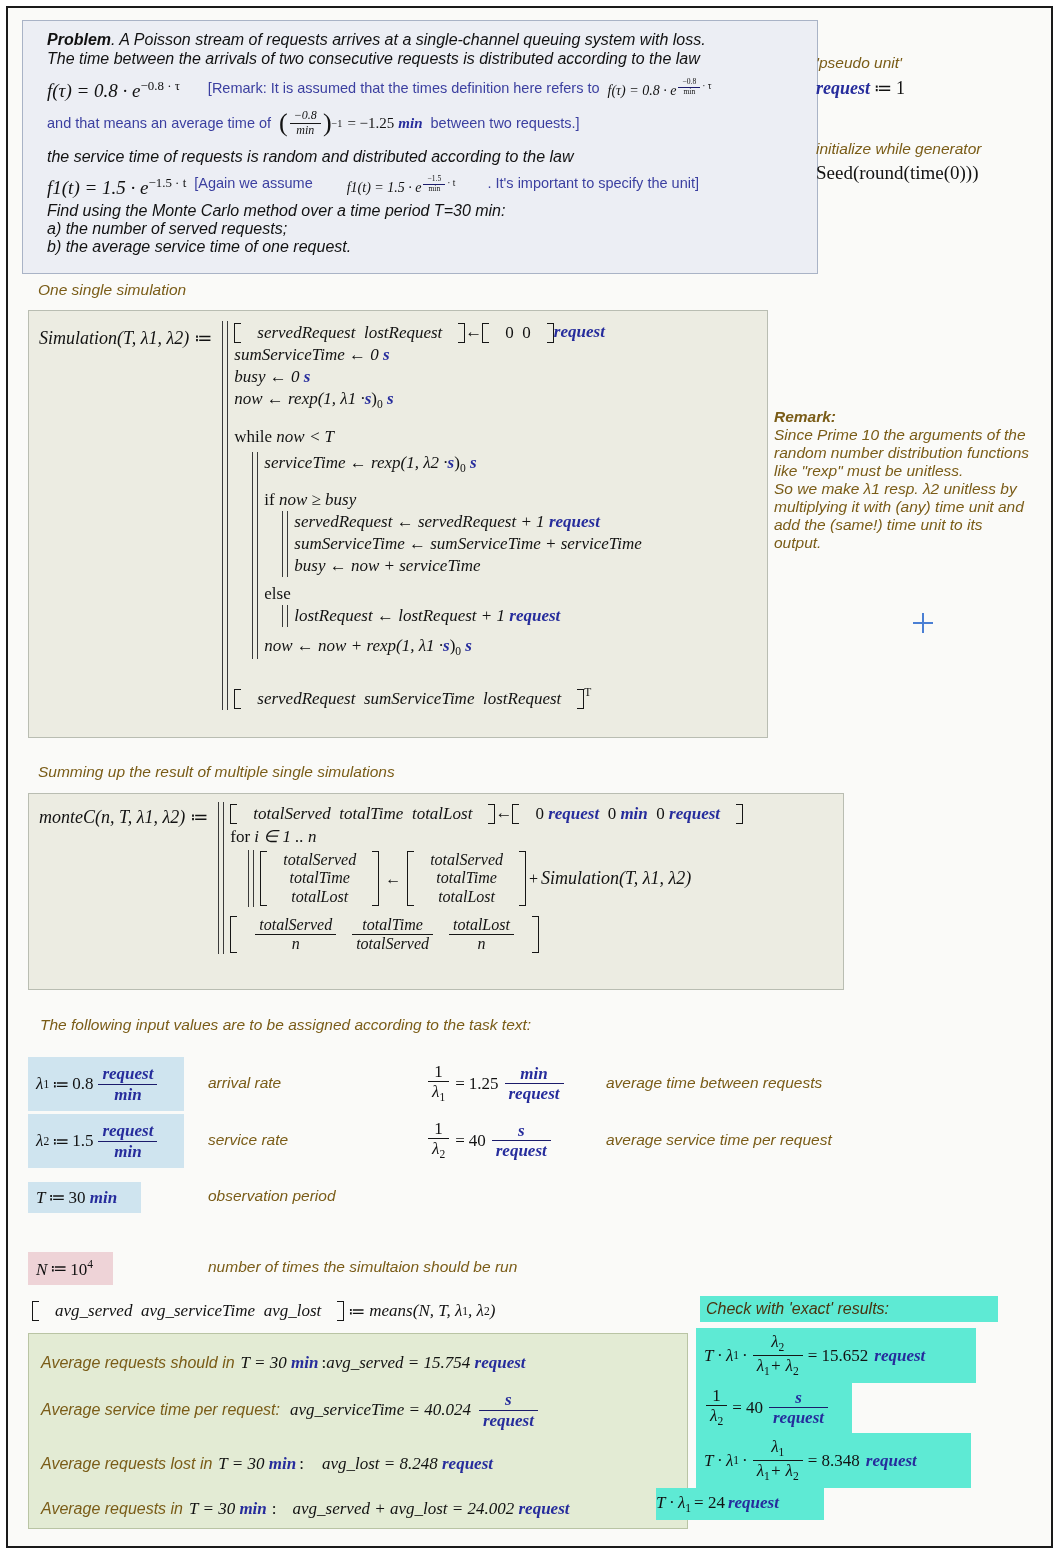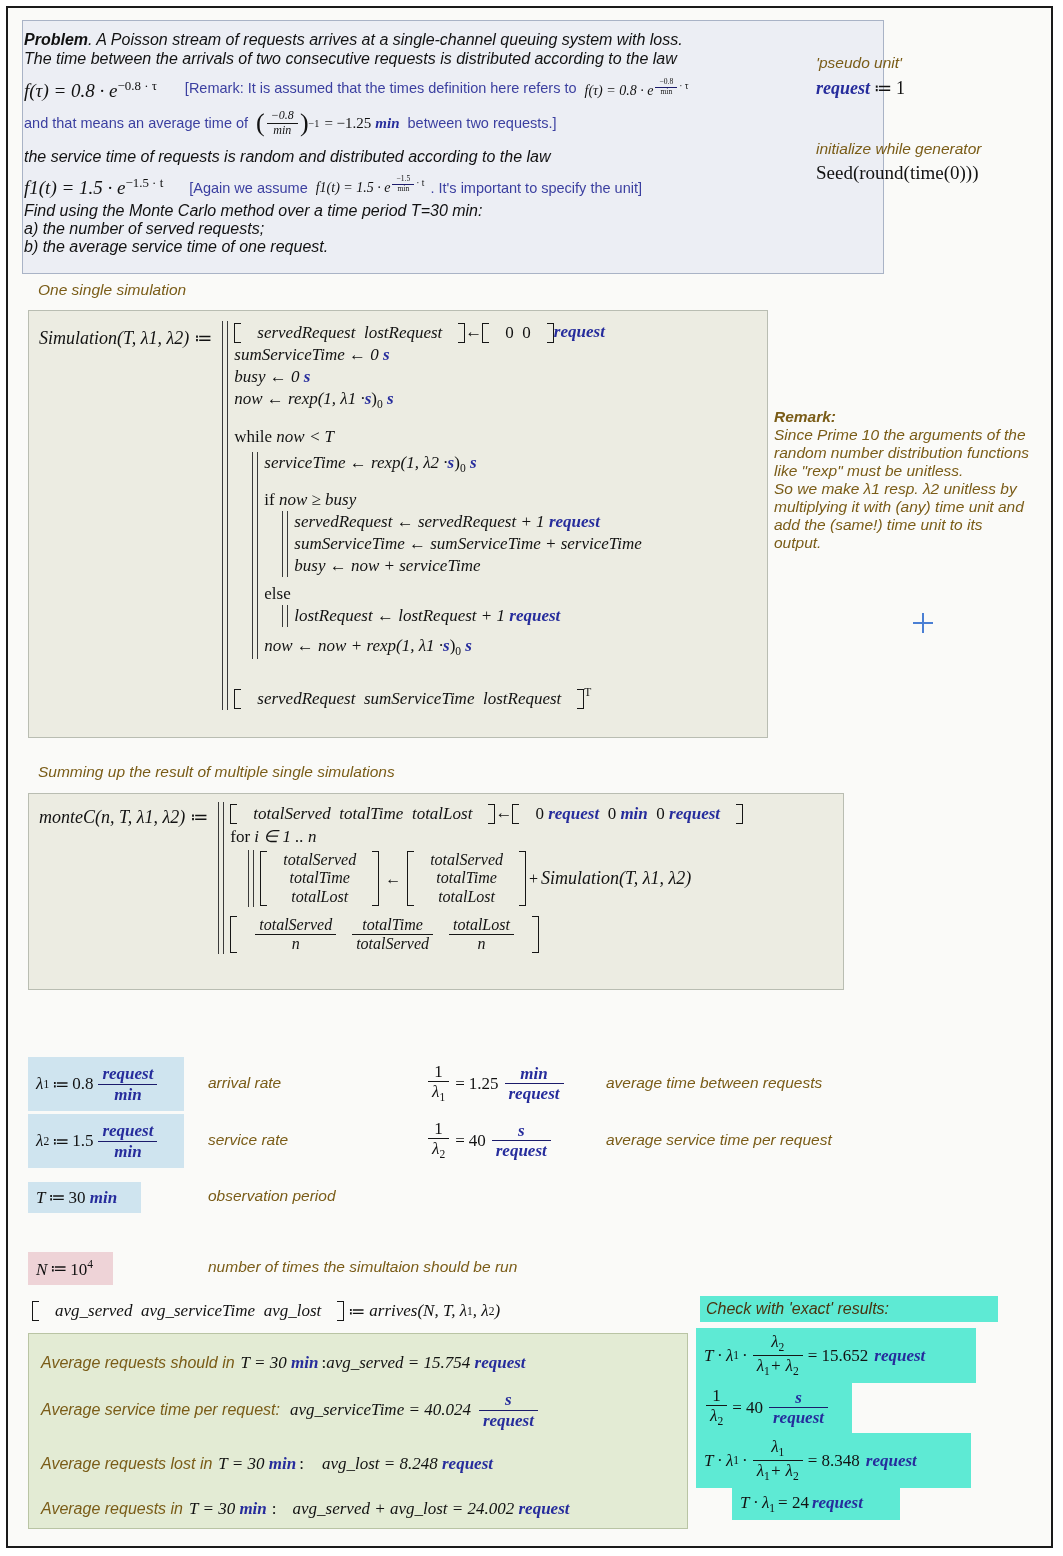--- a/index.html
+++ b/index.html
@@ -123,21 +123,21 @@
     content: ""; position: absolute; background: #4a7fd4;
   }
   .crosshair::before { left: 0; top: 9px; width: 20px; height: 2px; }
   .crosshair::after  { left: 9px; top: 0; width: 2px; height: 20px; }
 </style>
 </head>
 <body>
 
 <div id="page">
 
-  <div class="region box-problem" style="left:14px; top:12px; width:862px; height:254px; padding:8px 1px;">
+  <div class="region box-problem" style="left:14px; top:12px; width:796px; height:254px; padding:8px 24px;">
     <div style="margin-top:2px;">
       <b class="txt-black" style="font-weight:bold;">Problem</b><span class="txt-black">. A Poisson stream of requests arrives at a single-channel queuing system with loss.</span>
     </div>
     <div class="txt-black" style="margin-top:1px;">The time between the arrivals of two consecutive requests is distributed according to the law</div>
 
     <div style="margin-top:10px; display:flex; align-items:flex-start;">
       <span class="math" style="font-size:19px;">
         <span>f(τ) = 0.8 · e</span><sup>−0.8 · τ</sup>
       </span>
       <span class="txt-blue" style="margin-left:28px; display:flex; align-items:center;">
@@ -165,21 +165,21 @@
       </span>
       <span style="margin-left:8px;">between two requests.]</span>
     </div>
 
     <div class="txt-black" style="margin-top:10px;">the service time of requests is random and distributed according to the law</div>
 
     <div style="margin-top:9px; display:flex; align-items:flex-start;">
       <span class="math" style="font-size:19px;">
         <span>f1(t) = 1.5 · e</span><sup>−1.5 · t</sup>
       </span>
-      <span class="txt-blue" style="margin-left:26px; display:flex; align-items:flex-end;">
+      <span class="txt-blue" style="margin-left:8px; display:flex; align-items:flex-start;gap:26px;">
         <span>[Again we assume</span>
         <span class="math" style="font-size:14px; margin-left:8px;">
           <span>f1(t) = 1.5 · e</span><sup style="display:inline-block; vertical-align:super;">
             <span class="frac small"><span class="n">−1.5</span><span class="d">min</span></span><span>· t</span>
           </sup>
         </span>
         <span style="margin-left:6px;">. It's important to specify the unit]</span>
       </span>
     </div>
 
@@ -320,20 +320,23 @@
           <span class="brk">
             <span class="frac dark"><span class="n">totalServed</span><span class="d">n</span></span>
             <span class="frac dark" style="margin-left:10px;"><span class="n">totalTime</span><span class="d">totalServed</span></span>
             <span class="frac dark" style="margin-left:10px;"><span class="n">totalLost</span><span class="d">n</span></span>
           </span>
         </div>
       </span>
     </div>
   </div>
 
+  <div class="region" style="left:32px; top:1008px; width:600px; height:22px;">
+    <div class="txt">The following input values are to be assigned according to the task text:</div>
+  </div>
 
   <div class="region box-blue" style="left:20px; top:1049px; width:156px; height:54px; display:flex; align-items:center; padding-left:8px;">
     <span class="math" style="font-size:17px; display:flex; align-items:center;">
       <span>λ</span>
         <sub>1</sub>
         <span style="font-style:normal; margin:0 3px;">≔</span>
         <span class="num">0.8</span>
       <span class="frac" style="margin-left:5px;">
           <span class="n unit">request</span>
           <span class="d unit">min</span>
@@ -409,21 +412,21 @@
     </span>
   </div>
   <div class="region" style="left:200px; top:1250px; width:440px; height:22px;">
     <div class="txt">number of times the simultaion should be run</div>
   </div>
 
   <div class="region" style="left:24px; top:1288px; width:600px; height:30px; display:flex; align-items:center;">
     <span class="math" style="font-size:17px; display:flex; align-items:center;">
       <span class="brk"><span>avg_served</span>&nbsp;&nbsp;<span>avg_serviceTime</span>&nbsp;&nbsp;<span>avg_lost</span></span>
       <span style="font-style:normal; margin:0 4px;">≔</span>
-      <span>arrives(N, T, λ</span>
+      <span>means(N, T, λ</span>
         <sub>1</sub>
         <span>, λ</span>
         <sub>2</sub>
         <span>)</span>
     </span>
   </div>
 
   <div class="region box-green" style="left:20px; top:1325px; width:660px; height:196px; padding:10px 12px;">
 
     <div style="display:flex; align-items:center; height:38px;">
@@ -495,19 +498,19 @@
         <span style="font-style:normal; margin:0 3px;">·</span>
       <span class="frac dark">
           <span class="n"><span>λ</span><sub>1</sub></span>
           <span class="d"><span>λ</span><sub>1</sub><span>+ λ</span><sub>2</sub></span>
         </span>
       <span style="font-style:normal; margin-left:3px;">= 8.348</span>
       <span class="unit" style="margin-left:6px;">request</span>
     </span>
   </div>
 
-  <div class="region box-orange" style="left:724px; top:1480px; width:168px; height:32px; display:flex; align-items:center; padding-left:8px;">
+  <div class="region box-orange" style="left:648px; top:1480px; width:168px; height:32px; display:flex; align-items:center; ">
     <span class="math" style="font-size:17px;">
       <span>T · λ</span><sub>1</sub><span style="font-style:normal; margin:0 3px;">= 24</span><span class="unit">request</span>
     </span>
   </div>
 
 </div>
 
 </body></html>

